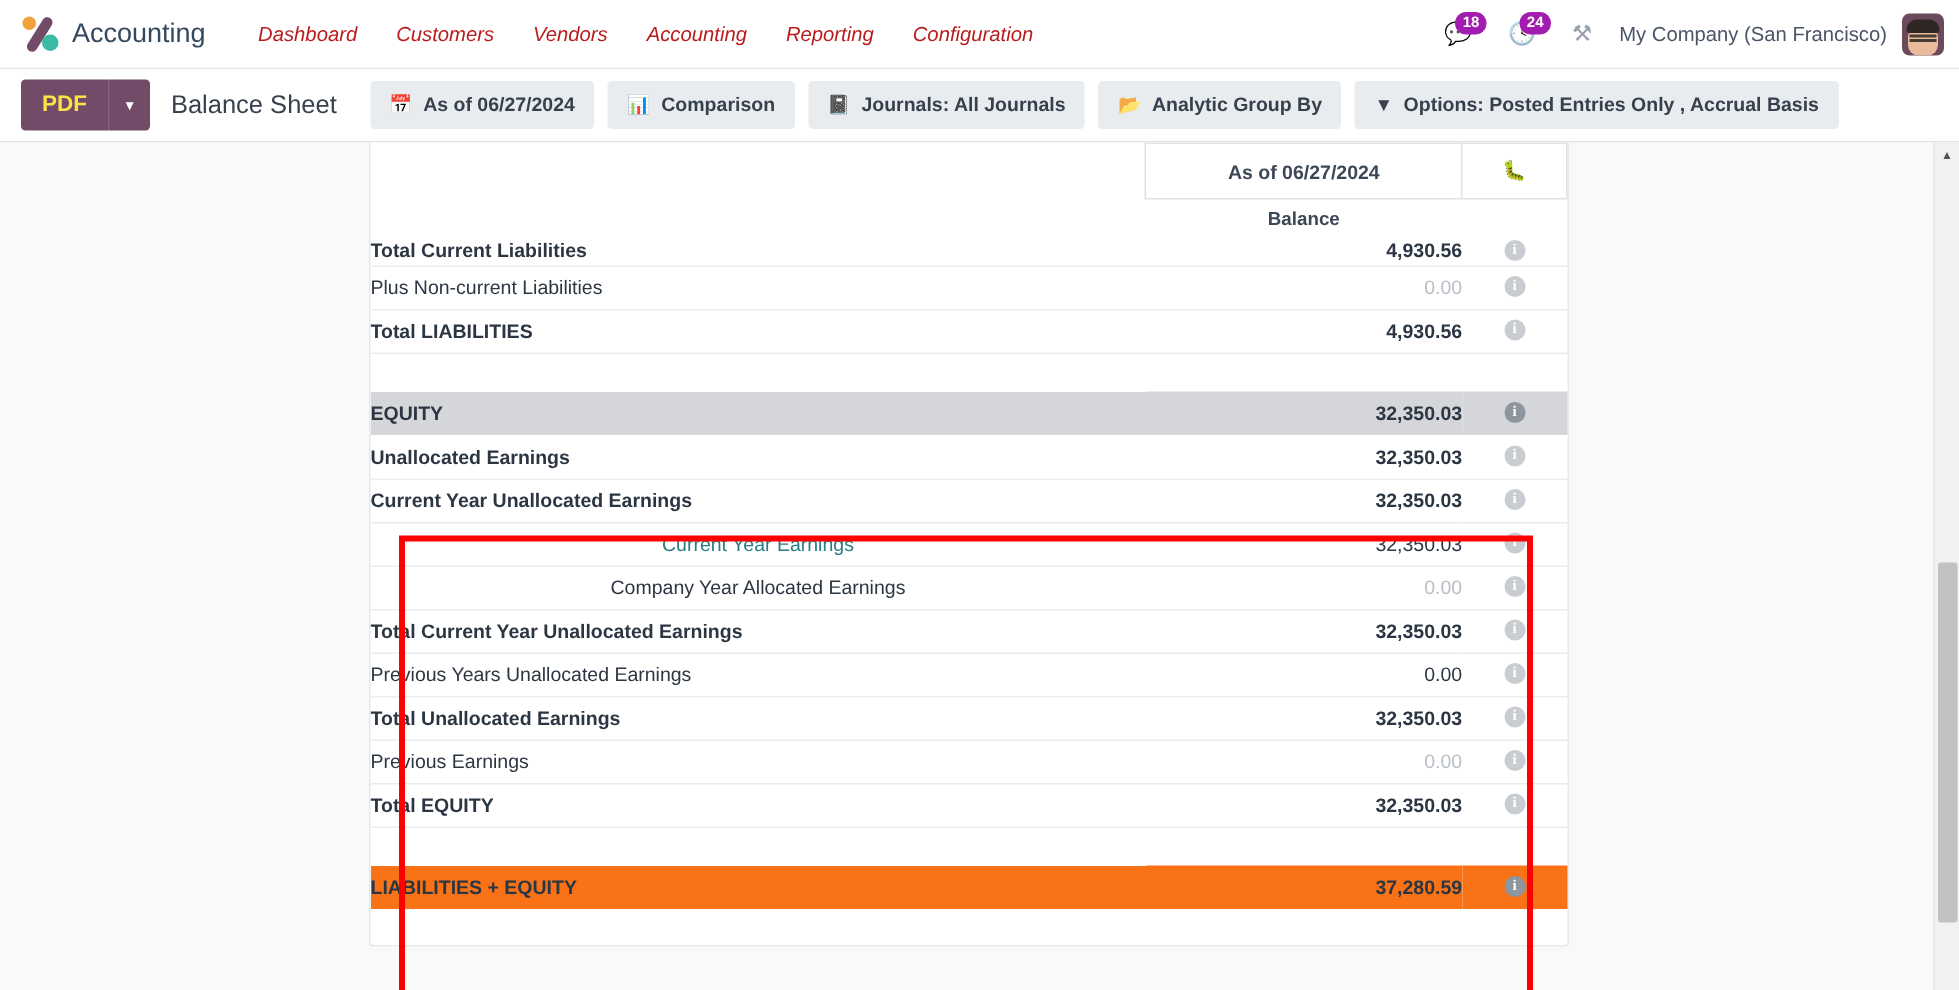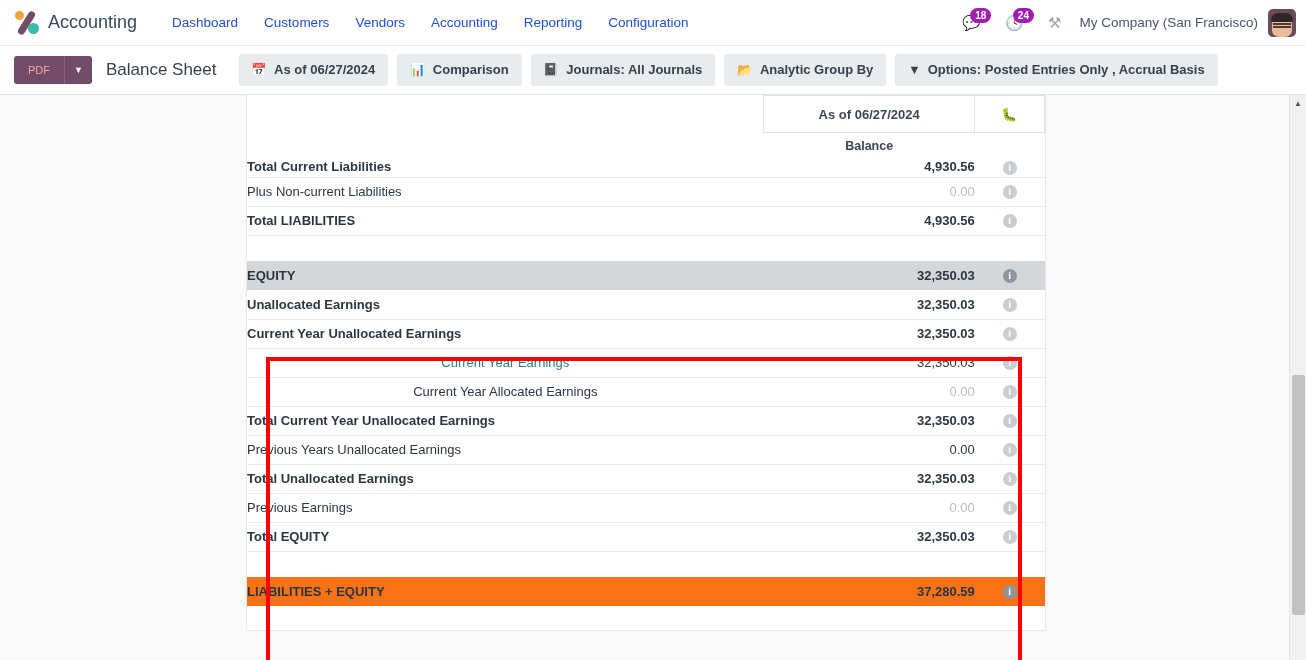--- a/index.html
+++ b/index.html
@@ -51,25 +51,26 @@
   .brand-name {
     font-size: 18px;
     color: #34495e;
     font-weight: 400;
     margin-right: 22px;
     white-space: nowrap;
   }
   .nav-menu { display: flex; align-items: center; gap: 0; }
   .nav-item {
     font-size: 13.5px;
-    color: #1d4ed8;
+    color: #b91c1c;
     padding: 6px 13px;
     white-space: nowrap;
     cursor: pointer;
     border-radius: 3px;
+    font-style: italic;
   }
   .nav-right {
     margin-left: auto;
     display: flex;
     align-items: center;
     gap: 0;
   }
   .icon-badge-wrap {
     position: relative;
     display: flex;
@@ -137,23 +138,23 @@
     background: #ffffff;
     display: flex;
     align-items: center;
     padding: 0 14px;
     gap: 0;
     border-bottom: 1px solid #e0e2e7;
   }
   .pdf-group { display: flex; align-items: stretch; flex: 0 0 auto; }
   .btn-pdf {
     background: #714b67;
-    color: #fca5a5;
-    font-size: 11px;
-    font-weight: 400;
+    color: #fde047;
+    font-size: 15px;
+    font-weight: 700;
     border: none;
     border-radius: 3px 0 0 3px;
     padding: 7px 14px;
     cursor: pointer;
     line-height: 1.3;
   }
   .btn-pdf-caret {
     background: #714b67;
     color: #fff;
     border: none;
@@ -467,21 +468,21 @@
             <td class="cell-name lvl2 bold">Current Year Unallocated Earnings</td>
             <td class="cell-val bold">32,350.03</td>
             <td class="cell-info"><span class="info-dot">i</span></td>
           </tr>
           <tr class="row">
             <td class="cell-name lvl3 link">Current Year Earnings</td>
             <td class="cell-val">32,350.03</td>
             <td class="cell-info"><span class="info-dot">i</span></td>
           </tr>
           <tr class="row">
-            <td class="cell-name lvl3">Current Year Allocated Earnings</td>
+            <td class="cell-name lvl3">Company Year Allocated Earnings</td>
             <td class="cell-val muted">0.00</td>
             <td class="cell-info"><span class="info-dot">i</span></td>
           </tr>
           <tr class="row">
             <td class="cell-name lvl2 bold">Total Current Year Unallocated Earnings</td>
             <td class="cell-val bold">32,350.03</td>
             <td class="cell-info"><span class="info-dot">i</span></td>
           </tr>
           <tr class="row">
             <td class="cell-name lvl2">Previous Years Unallocated Earnings</td>

